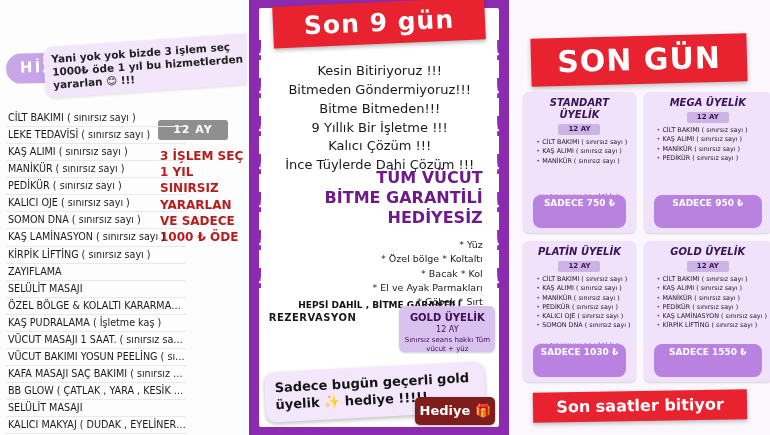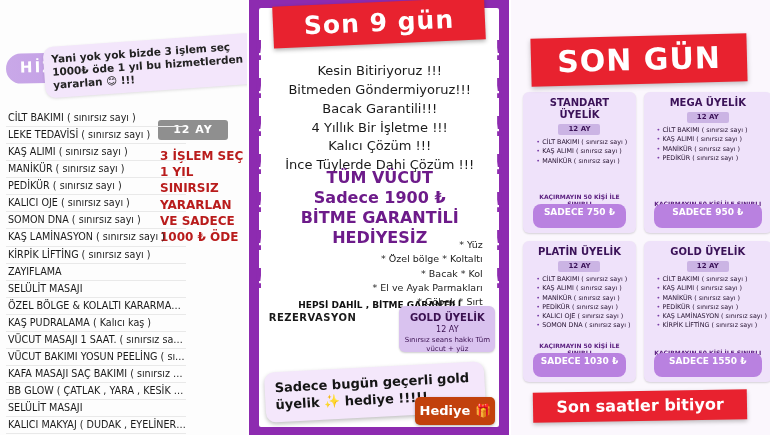--- a/index.html
+++ b/index.html
@@ -78,21 +78,21 @@
   }
   .ribbon span{
     display:block;color:#fff;font-weight:bold;font-size:25px;
     text-align:center;line-height:42px;letter-spacing:1px;
   }
   .p2 .headlines{
     position:absolute;left:28px;top:62px;width:206px;text-align:center;
     color:#1a1a1a;font-weight:normal;font-size:13px;line-height:1.45;
   }
   .p2 .bigoffer{
-    position:absolute;left:28px;top:168px;width:206px;text-align:center;
+    position:absolute;left:28px;top:168px;width:206px;text-align:right;
     color:#6d1b8a;font-weight:bold;font-size:16px;line-height:1.25;
   }
   .p2 .stars{
     position:absolute;left:28px;top:238px;width:206px;text-align:right;
     color:#222;font-size:9.5px;line-height:1.5;
   }
   .p2 .dahil{
     position:absolute;left:28px;top:300px;width:206px;text-align:center;
     color:#111;font-size:9px;font-weight:bold;
   }
@@ -112,21 +112,21 @@
   .note2{
     position:absolute;left:16px;bottom:18px;width:200px;
     background:#f4e7fb;border-radius:10px;padding:8px 10px;
     transform:rotate(-3deg);
     box-shadow:0 2px 4px rgba(0,0,0,.25);
     color:#151515;font-weight:bold;font-size:13px;line-height:1.3;
     z-index:8;
   }
   .hediye{
     position:absolute;right:14px;bottom:10px;width:80px;height:28px;
-    background:#c2410c;border-radius:5px;color:#fff;font-weight:bold;
+    background:#7f1d1d;border-radius:5px;color:#fff;font-weight:bold;
     font-size:13px;text-align:center;line-height:28px;z-index:9;
     box-shadow:0 1px 3px rgba(0,0,0,.3);
   }
 
   
   .p3 .bg{position:absolute;inset:0;background:#fbf7fd;}
   .songun{
     position:absolute;left:20px;top:36px;width:216px;height:48px;
     background:#e8222f;transform:rotate(-1.5deg);
     box-shadow:0 2px 5px rgba(0,0,0,.25);z-index:7;
@@ -139,39 +139,39 @@
     position:absolute;left:12px;top:92px;width:236px;
     display:grid;grid-template-columns:1fr 1fr;gap:8px;
   }
   .card{
     background:#efe2fa;border-radius:6px;padding:5px 5px 6px 5px;
     box-shadow:0 1px 2px rgba(0,0,0,.15);
     position:relative;height:130px;
   }
   .card .title{
     text-align:center;font-weight:bold;font-size:10px;color:#3b1258;
-    line-height:1.2;padding-bottom:3px;
+    line-height:1.2;padding-bottom:3px;font-style:italic;
   }
   .card .twelve{
     display:block;margin:0 auto 3px auto;width:42px;height:11px;
     background:#cbb4e4;border-radius:2px;color:#3b1258;
     font-size:7px;font-weight:bold;text-align:center;line-height:11px;
   }
   .card ul{margin:0;padding:0 0 0 8px;list-style:none;}
   .card li{
     font-size:6.4px;color:#24112f;line-height:1.45;
     white-space:nowrap;overflow:hidden;text-overflow:ellipsis;
   }
   .card li:before{content:"• ";color:#7a3fa8;}
   .card .note{
     position:absolute;left:5px;right:5px;bottom:26px;
     font-size:6px;font-weight:bold;color:#5c2080;text-align:center;line-height:1.2;
   }
   .card .price{
-    position:absolute;left:10px;right:10px;bottom:5px;height:24px;
+    position:absolute;left:10px;right:10px;bottom:5px;height:33px;
     background:#b981e0;border-radius:8px;color:#fff;font-weight:bold;
     font-size:9px;text-align:center;line-height:16px;
   }
   .bottomribbon{
     position:absolute;left:22px;bottom:14px;width:214px;height:30px;
     background:#e8222f;transform:rotate(-1deg);
     box-shadow:0 2px 4px rgba(0,0,0,.25);z-index:7;
   }
   .bottomribbon span{
     display:block;color:#fff;font-weight:bold;font-size:16px;
@@ -209,21 +209,21 @@
       <div class="row">KAŞ ALIMI ( sınırsız sayı )</div>
       <div class="row">MANİKÜR ( sınırsız sayı )</div>
       <div class="row">PEDİKÜR ( sınırsız sayı )</div>
       <div class="row">KALICI OJE ( sınırsız sayı )</div>
       <div class="row">SOMON DNA ( sınırsız sayı )</div>
       <div class="row">KAŞ LAMİNASYON ( sınırsız sayı )</div>
       <div class="row">KİRPİK LİFTİNG ( sınırsız sayı )</div>
       <div class="row">ZAYIFLAMA</div>
       <div class="row">SELÜLİT MASAJI</div>
       <div class="row">ÖZEL BÖLGE &amp; KOLALTI KARARMALARINA SON ( sınırsız )</div>
-      <div class="row">KAŞ PUDRALAMA ( Kalıcı kaş )</div>
+      <div class="row">KAŞ PUDRALAMA ( İşletme kaş )</div>
       <div class="row">VÜCUT MASAJI 1 SAAT. ( sınırsız sayı )</div>
       <div class="row">VÜCUT BAKIMI YOSUN PEELİNG ( sınırsız sayı )</div>
       <div class="row">KAFA MASAJI SAÇ BAKIMI ( sınırsız sayı )</div>
       <div class="row">BB GLOW ( ÇATLAK , YARA , KESİK KAMUFLAJI )</div>
       <div class="row">SELÜLİT MASAJI</div>
       <div class="row">KALICI MAKYAJ ( DUDAK , EYELİNER , KAŞ )</div>
     </div>
   </div>
 
   <div class="divider"></div>
@@ -247,29 +247,28 @@
     <div class="excl right" style="top:230px">!</div>
     <div class="excl right" style="top:268px">!</div>
 
     <div class="ribbon">
       <span>Son 9 gün</span>
     </div>
 
     <div class="headlines">
       <div>Kesin Bitiriyoruz !!!</div>
       <div>Bitmeden Göndermiyoruz!!!</div>
-      <div>Bacak Garantili!!!</div>
-      <div>4 Yıllık Bir İşletme !!!</div>
+      <div>Bitme Bitmeden!!!</div>
+      <div>9 Yıllık Bir İşletme !!!</div>
       <div>Kalıcı Çözüm !!!</div>
       <div>İnce Tüylerde Dahi Çözüm !!!</div>
     </div>
 
     <div class="bigoffer">
       <div>TÜM VÜCUT</div>
-      <div>Sadece 1900 ₺</div>
       <div>BİTME GARANTİLİ</div>
       <div>HEDİYESİZ</div>
     </div>
 
     <div class="stars">
       <div>* Yüz</div>
       <div>* Özel bölge * Koltaltı</div>
       <div>* Bacak * Kol</div>
       <div>* El ve Ayak Parmakları</div>
       <div>* Göbek * Sırt</div>

